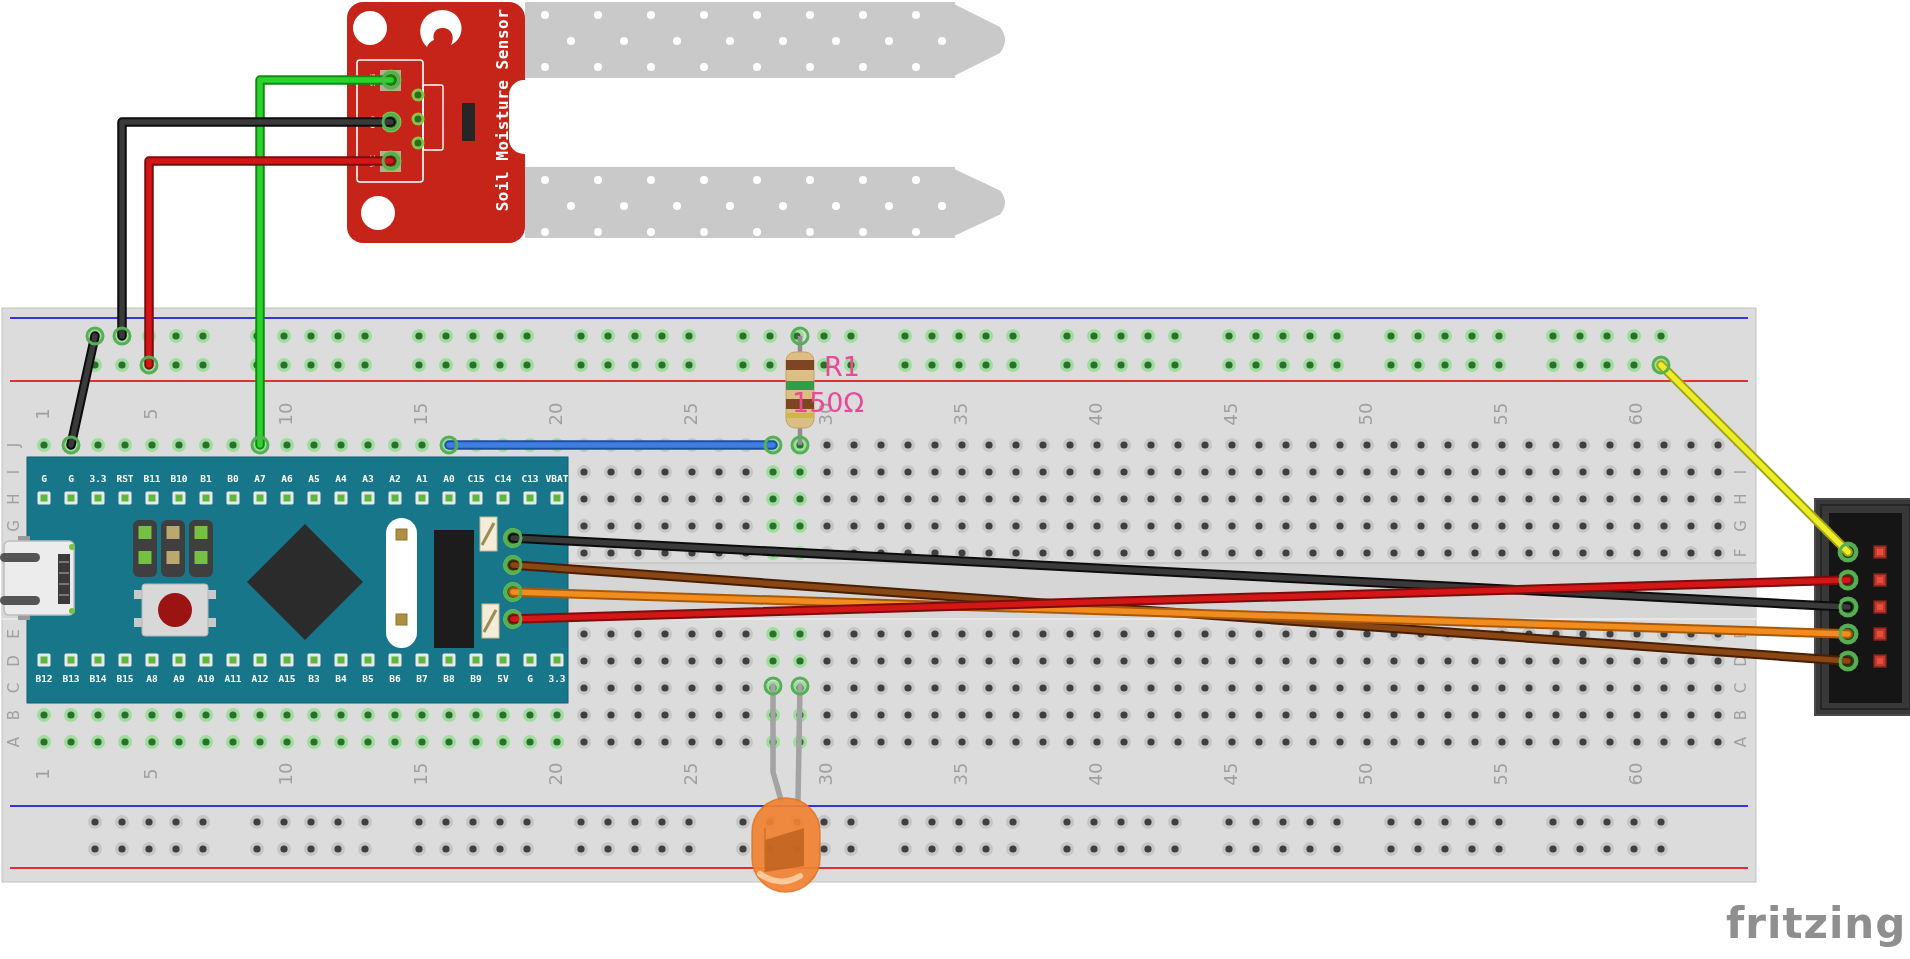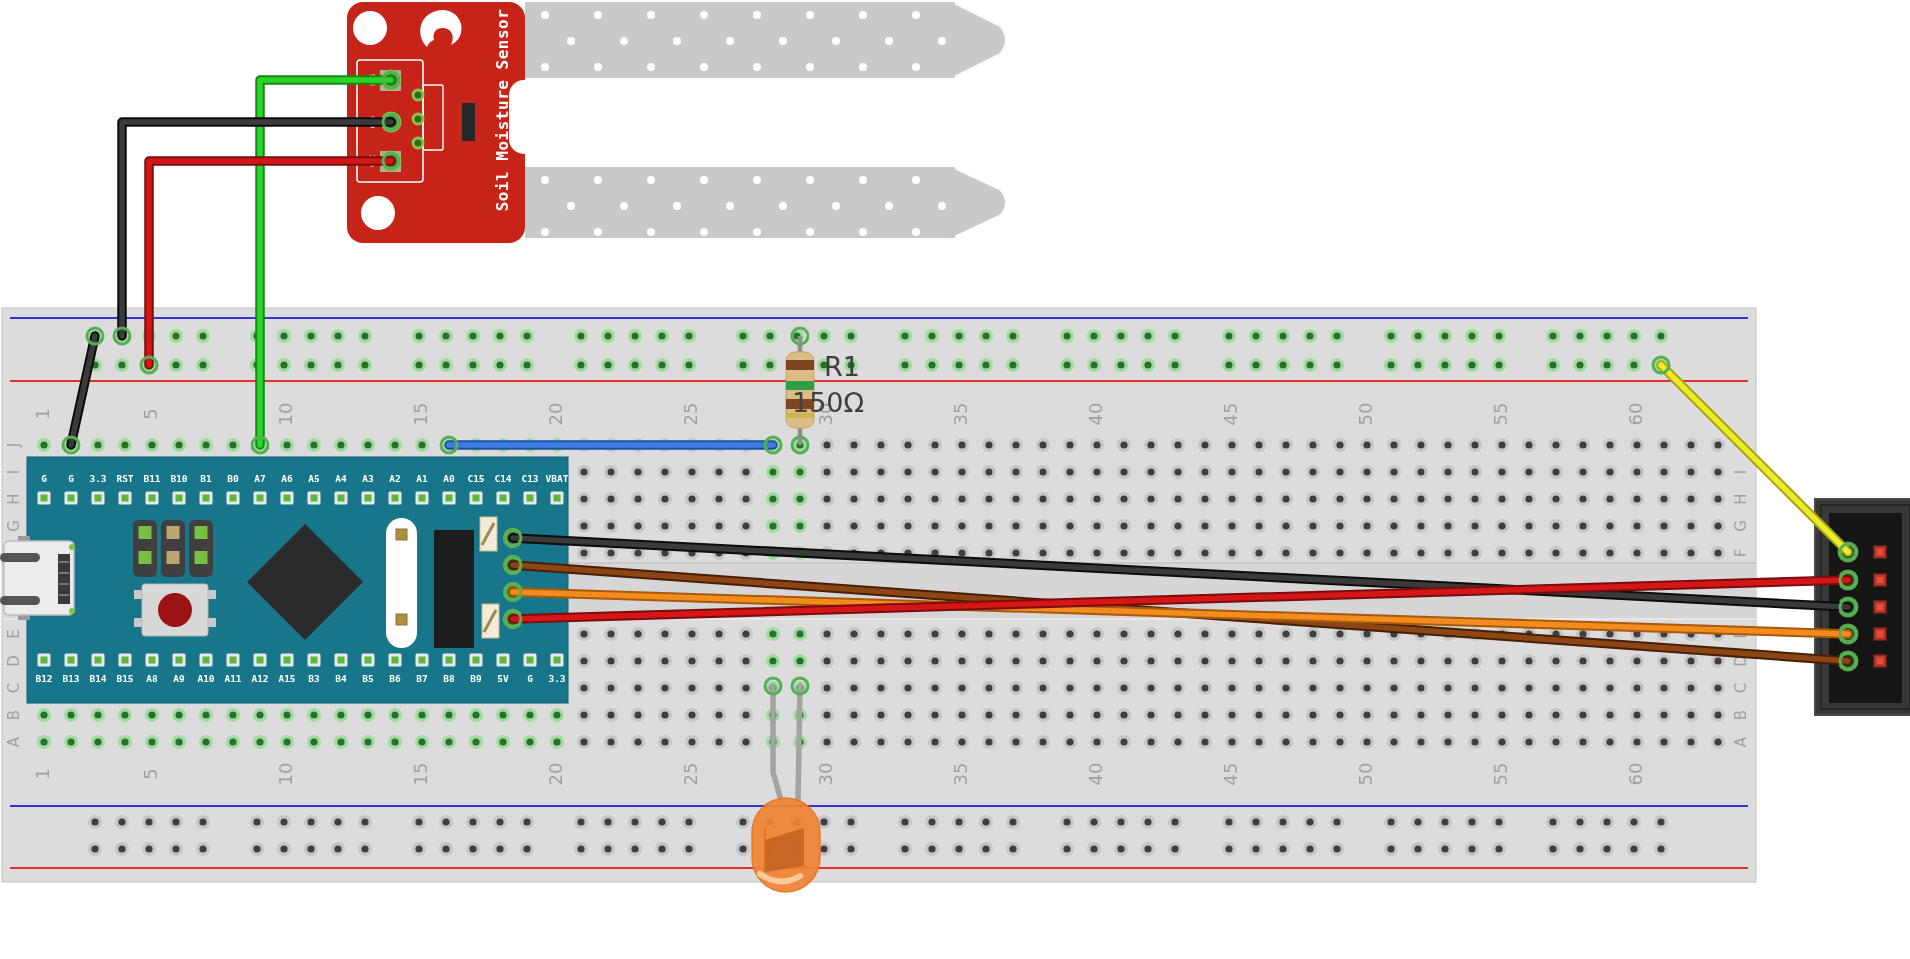--- a/index.html
+++ b/index.html
@@ -1,19 +1,19 @@
 <!DOCTYPE html>
 <html><head>
 <meta charset="utf-8">
 <style>
   html,body{margin:0;padding:0;background:#ffffff;}
   #canvas{position:relative;width:1910px;height:959px;overflow:hidden;background:#ffffff;
           font-family:"DejaVu Sans",sans-serif;}
   #scene{position:absolute;left:0;top:0;}
-  .lbl{position:absolute;color:#404040;font-size:27px;line-height:1.1;font-family:"DejaVu Sans",sans-serif;}
+  .lbl{position:absolute;color:#ec4899;font-size:27px;line-height:1.1;font-family:"DejaVu Sans",sans-serif;}
   #r1-name{left:824px;top:352px;}
   #r1-val{left:792px;top:388px;}
   #logo{position:absolute;left:1726px;top:899px;font-size:42px;font-weight:bold;color:#8f8f8f;
         letter-spacing:1px;font-family:"DejaVu Sans",sans-serif;}
 </style>
 </head>
 <body>
 
 <div id="canvas">
   <svg id="scene" width="1910" height="959" viewBox="0 0 1910 959">
@@ -3870,13 +3870,14 @@
         <circle cx="513" cy="619" r="8" fill="none" stroke="#55b055" stroke-width="3"></circle>
         <circle cx="1848" cy="580" r="8" fill="none" stroke="#55b055" stroke-width="3"></circle>
         <circle cx="800" cy="336" r="8" fill="none" stroke="#55b055" stroke-width="3"></circle>
         <circle cx="800" cy="445" r="8" fill="none" stroke="#55b055" stroke-width="3"></circle>
         <circle cx="773" cy="686" r="8" fill="none" stroke="#55b055" stroke-width="3"></circle>
         <circle cx="800" cy="686" r="8" fill="none" stroke="#55b055" stroke-width="3"></circle>
       </g>
     </svg>
   <div id="r1-name" class="lbl">R1</div>
   <div id="r1-val" class="lbl">150Ω</div>
+  <div id="logo">fritzing</div>
 </div>
 
 </body></html>

